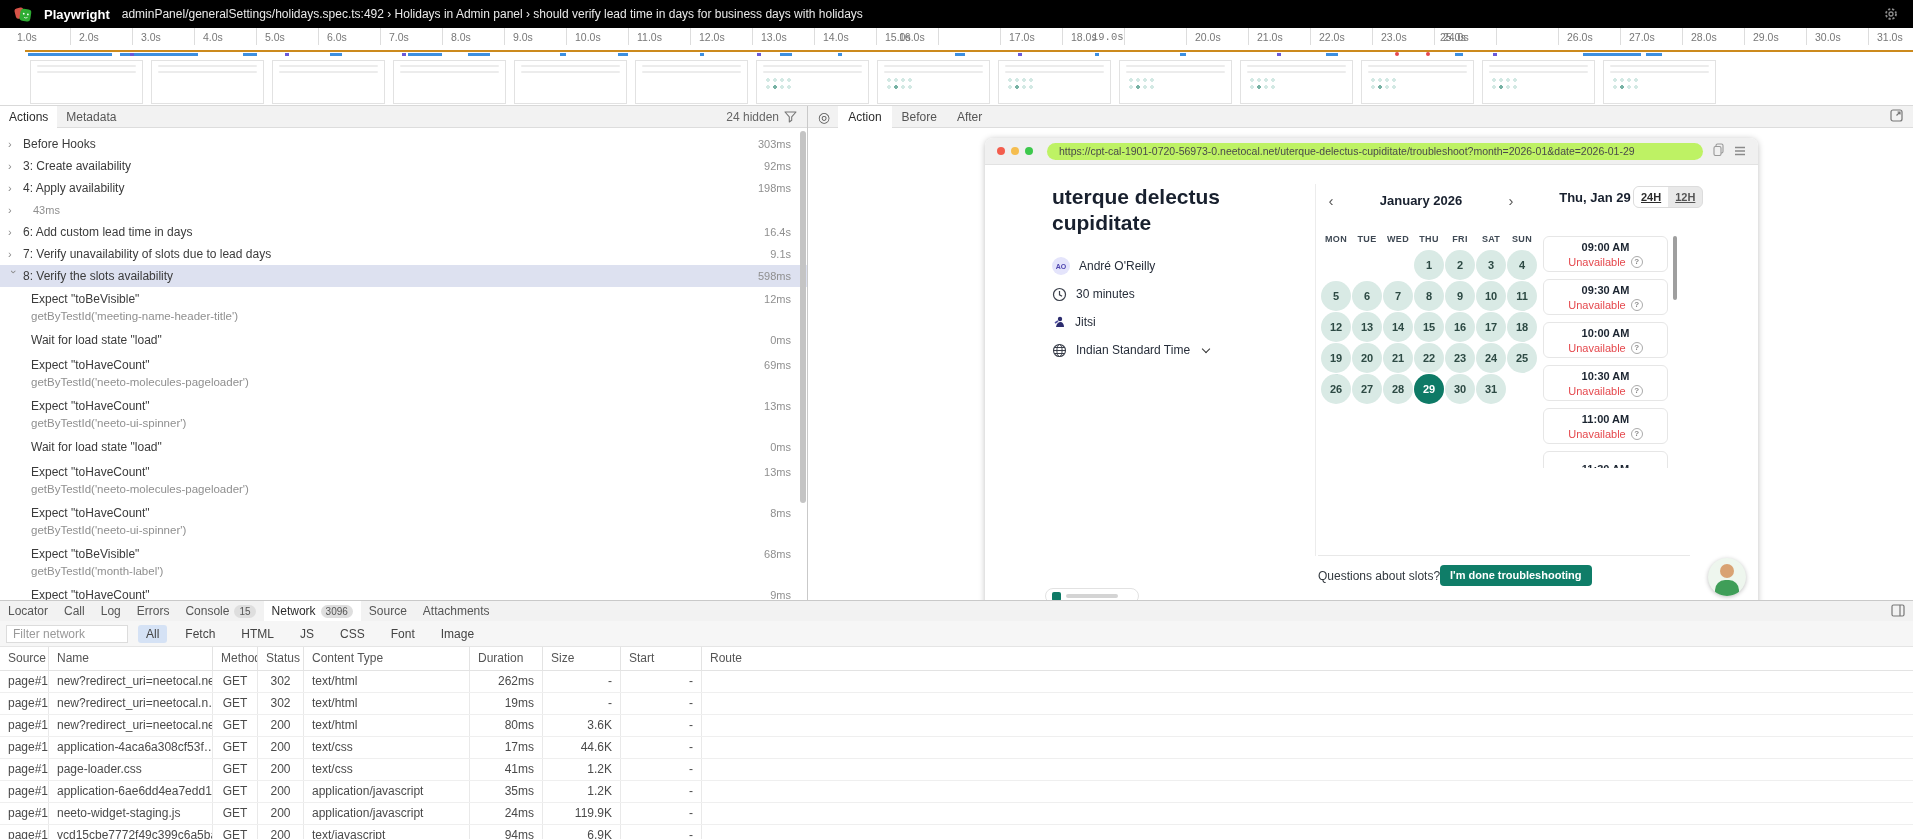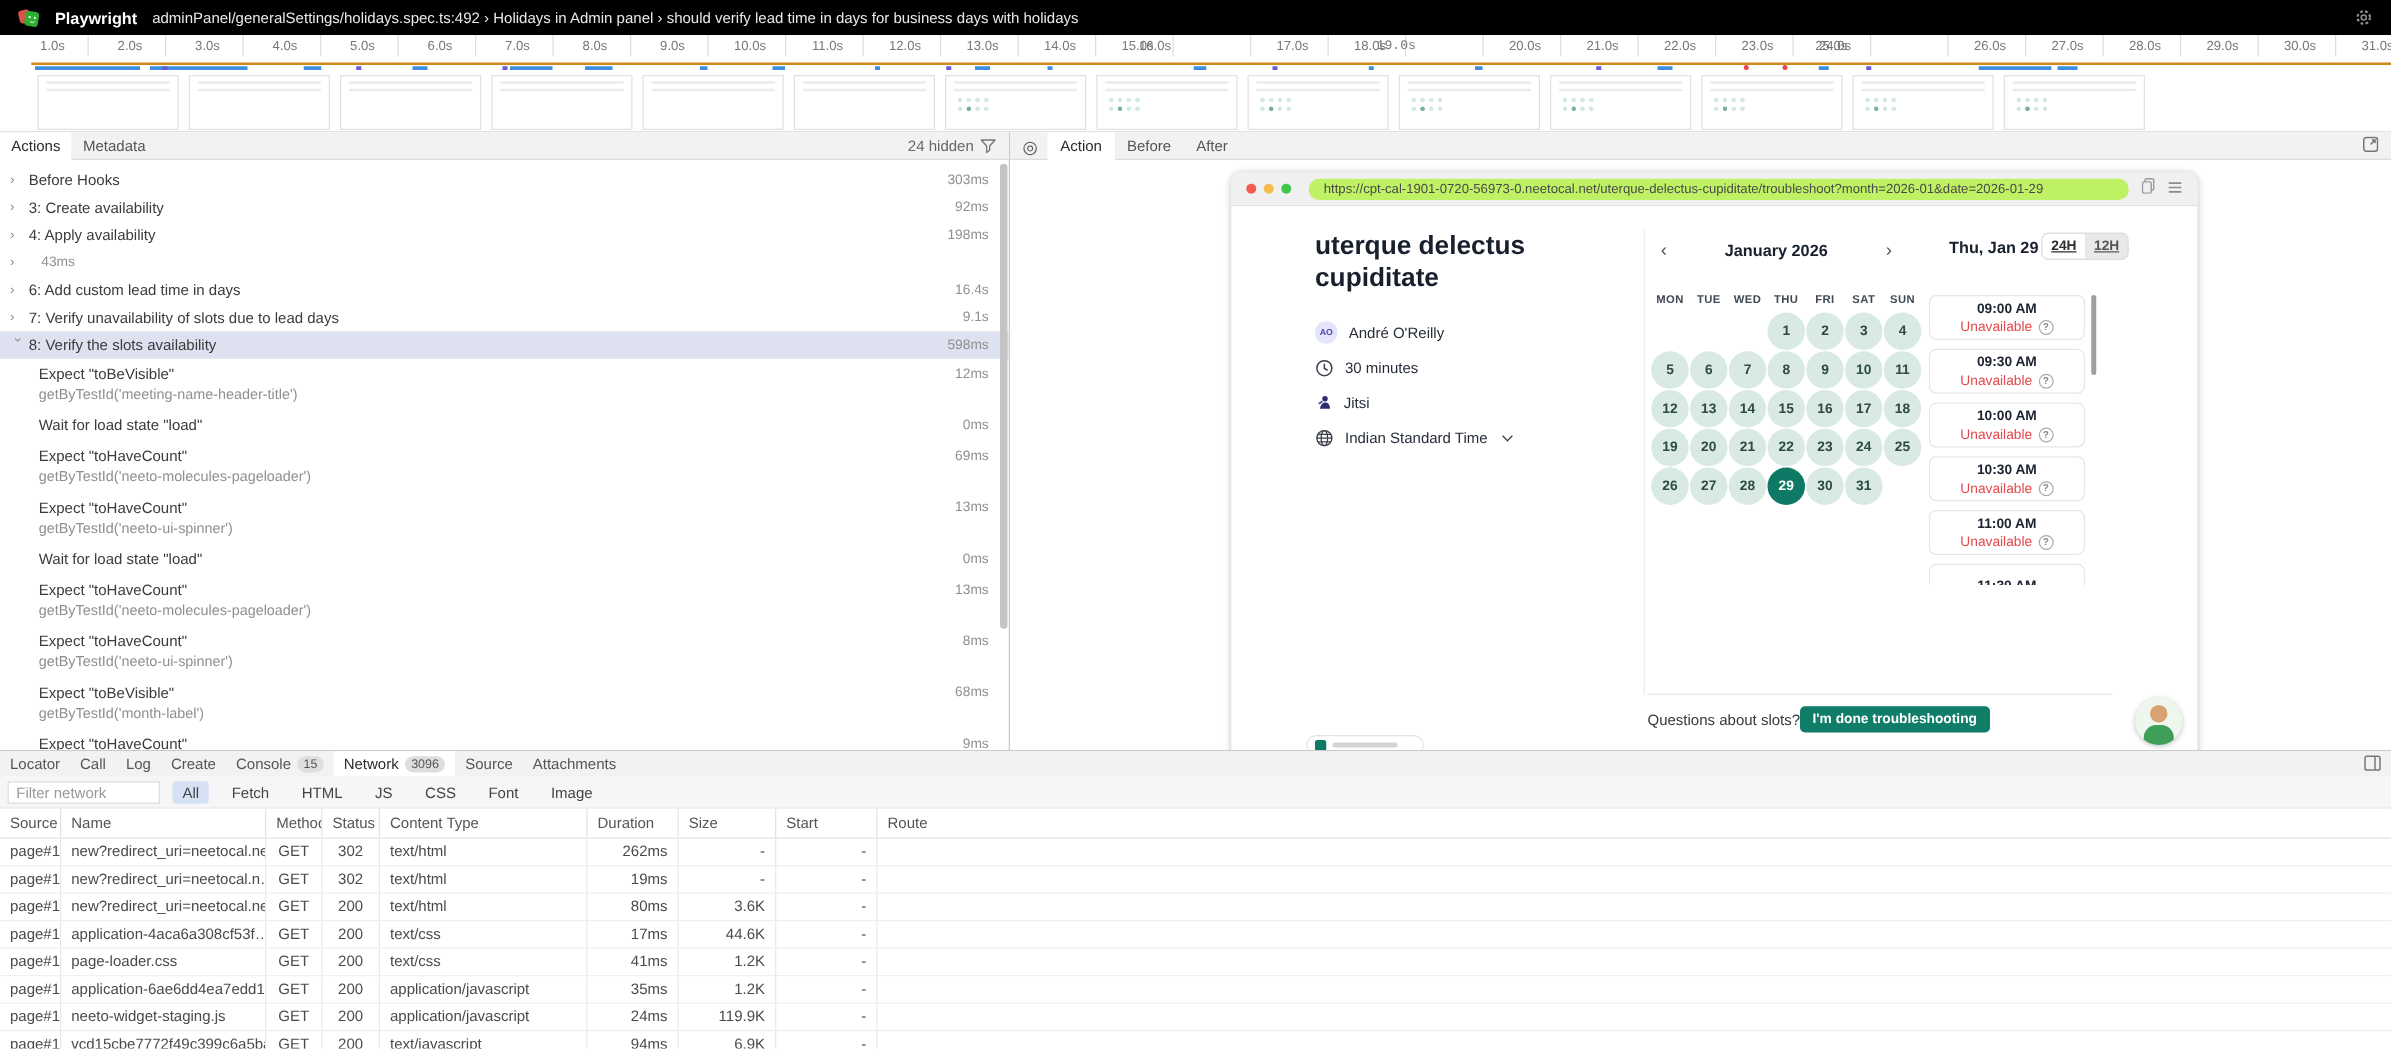--- a/index.html
+++ b/index.html
@@ -11,21 +11,21 @@
   #topbar { position:absolute; top:0; left:0; right:0; height:28px; background:#000;
     display:flex; align-items:center; gap:12px; padding:0 14px; color:#fff; }
   #topbar .app { font-size:13px; font-weight:bold; }
   #topbar .trace-title { font-size:12px; color:#e9e9e9; white-space:nowrap; overflow:hidden; flex:1; }
   #topbar .gear { margin-left:auto; width:16px; height:16px; opacity:.75; }
 
   
   #timeline { position:absolute; top:28px; left:0; right:0; height:78px; background:#fff;
     border-bottom:1px solid #d9d9d9; overflow:hidden; }
   .tick-line { position:absolute; top:0; width:1px; height:17px; background:#ddd; }
-  .tick-label { position:absolute; top:3px; width:50px; text-align:center; font-size:10.5px; color:#777; }
+  .tick-label { position:absolute; top:3px; width:50px; text-align:left; font-size:10.5px; color:#777; }
   .tl-orange { position:absolute; top:22px; left:25px; width:1888px; height:2px; background:#cc8a1d; }
   .tl-seg { position:absolute; top:25px; height:3px; background:#3d8fe0; }
   .tl-purple { position:absolute; top:25px; height:3px; background:#6a5ad8; }
   .tl-red { position:absolute; top:24px; height:4px; width:4px; border-radius:50%; background:#e5484d; }
   .film-frame { position:absolute; top:32px; height:44px; width:113px; background:#fff;
     border:1px solid #e2e2e2; overflow:hidden; }
   .film-frame .fl { height:2px; background:#ececec; margin:4px 6px 0 6px; border-radius:1px; }
   .film-frame .cal-dots { margin:4px 0 0 8px; width:40px; height:16px; opacity:.65;
     background:
       radial-gradient(circle at 3px 3px, #bcded6 1.6px, transparent 2px),
@@ -718,21 +718,21 @@
   <div class="btab">
         <span>Locator</span>
       </div>
       <div class="btab">
         <span>Call</span>
       </div>
       <div class="btab">
         <span>Log</span>
       </div>
       <div class="btab">
-        <span>Create</span>
+        <span>Errors</span>
       </div>
       <div class="btab">
         <span>Console</span>
         <span class="badge">15</span>
       </div>
       <div class="btab sel">
         <span>Network</span>
         <span class="badge">3096</span>
       </div>
       <div class="btab">

